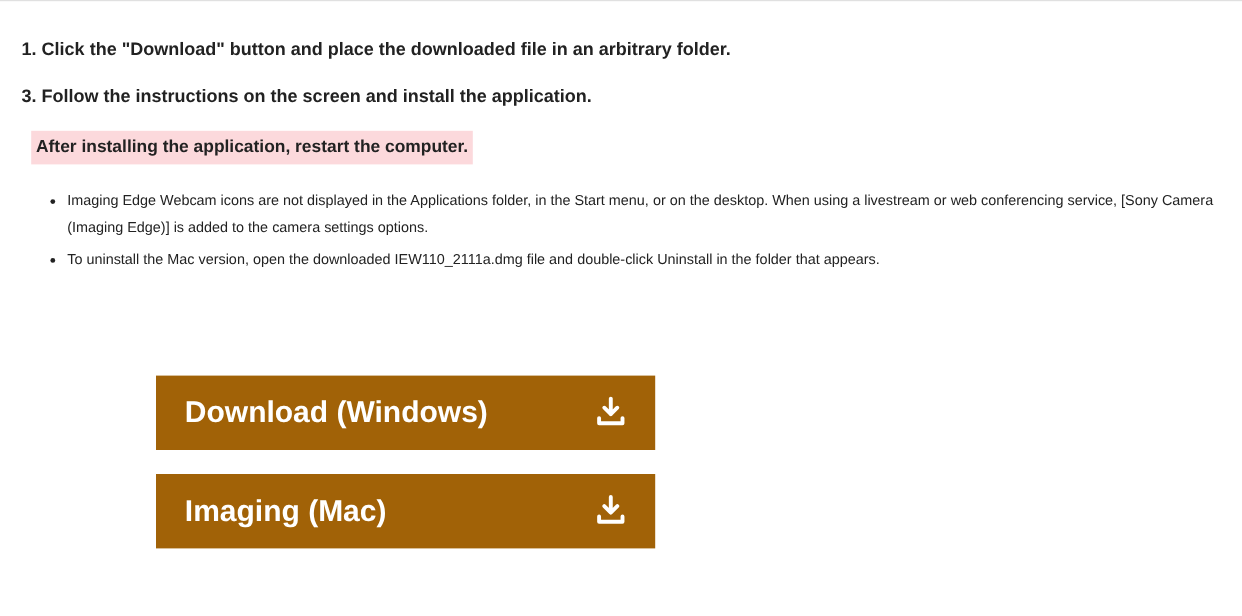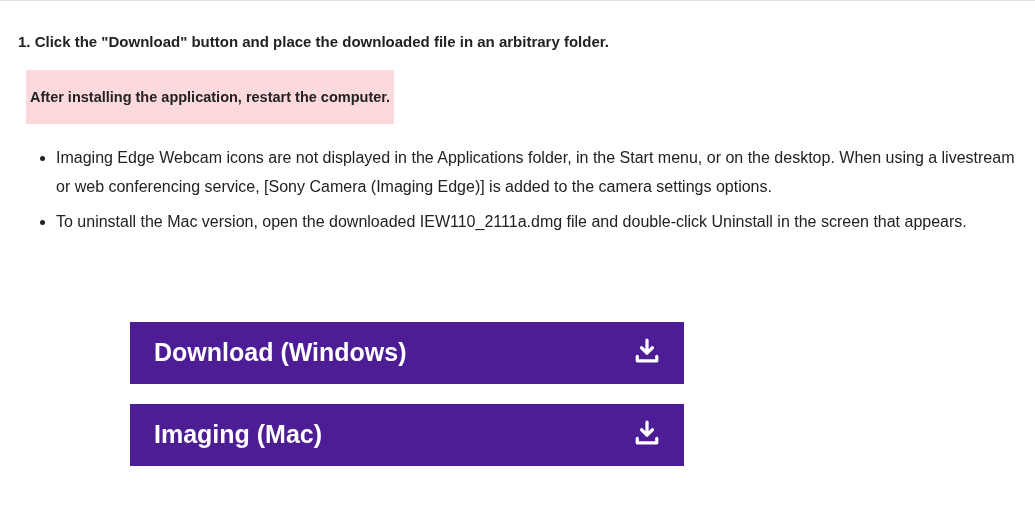--- a/index.html
+++ b/index.html
@@ -27,47 +27,47 @@
       color: #222;
       margin-bottom: 18px;
       line-height: 1.4;
     }
     .restart-note {
       display: inline-block;
       background: #fcd9dc;
       color: #222;
       font-weight: bold;
       font-size: 14.5px;
-      padding: 17px 4px;
+      padding: 4px 4px;
       margin: 0 0 20px 8px;
       line-height: 1.4;
     }
     .bullets {
       list-style: disc;
       padding-left: 38px;
       margin-bottom: 40px;
     }
     .bullets li {
-      font-size: 16px;
+      font-size: 12px;
       color: #222;
       line-height: 1.8;
       margin-bottom: 6px;
     }
     .download-section {
       padding-left: 130px;
       padding-top: 45px;
     }
     .download-btn {
       display: flex;
       align-items: center;
       justify-content: space-between;
-      background: #4c1d95;
+      background: #a16207;
       color: #fff;
       height: 62px;
-      width: 554px;
+      width: 416px;
       padding: 0 24px;
       margin-bottom: 20px;
       cursor: pointer;
       border: none;
       text-align: left;
     }
     .download-btn-label {
       font-size: 25px;
       font-weight: bold;
       color: #fff;
@@ -78,25 +78,26 @@
       fill: #fff;
       flex-shrink: 0;
     }
   </style>
 </head>
 <body>
 
 <div class="page">
   <div class="instructions">
     <p class="step">1. Click the "Download" button and place the downloaded file in an arbitrary folder.</p>
+    <p class="step">3. Follow the instructions on the screen and install the application.</p>
     <p><span class="restart-note">After installing the application, restart the computer.</span></p>
 
     <ul class="bullets">
       <li>Imaging Edge Webcam icons are not displayed in the Applications folder, in the Start menu, or on the desktop. When using a livestream or web conferencing service, [Sony Camera (Imaging Edge)] is added to the camera settings options.</li>
-      <li>To uninstall the Mac version, open the downloaded IEW110_2111a.dmg file and double-click Uninstall in the screen that appears.</li>
+      <li>To uninstall the Mac version, open the downloaded IEW110_2111a.dmg file and double-click Uninstall in the folder that appears.</li>
     </ul>
   </div>
 
   <div class="download-section">
     <button class="download-btn">
       <span class="download-btn-label">Download (Windows)</span>
       <span>
         <svg class="download-icon" viewBox="0 0 24 24">
           <path d="M12 2 L12 14 M12 14 L7 9 M12 14 L17 9" stroke="#fff" stroke-width="3" fill="none" stroke-linecap="round" stroke-linejoin="round"></path>
           <path d="M3 17 L3 21 L21 21 L21 17" stroke="#fff" stroke-width="3" fill="none" stroke-linecap="round" stroke-linejoin="round"></path>

